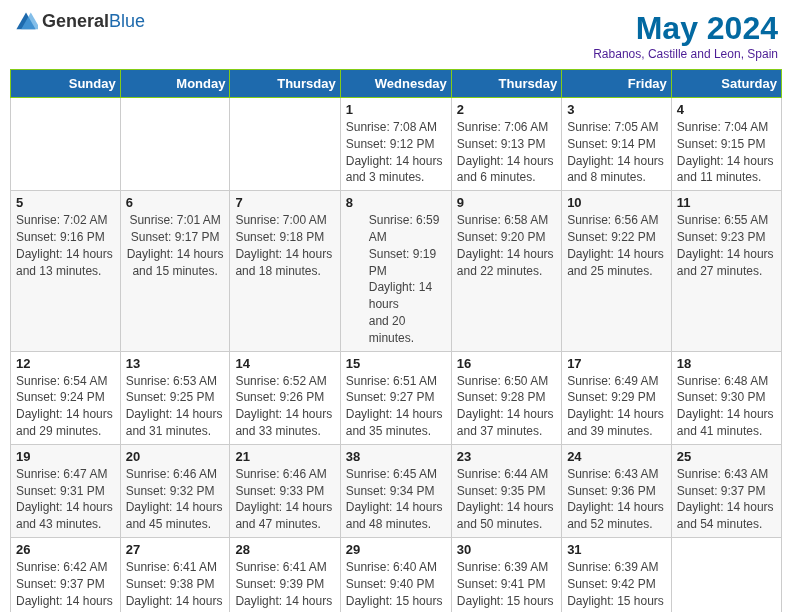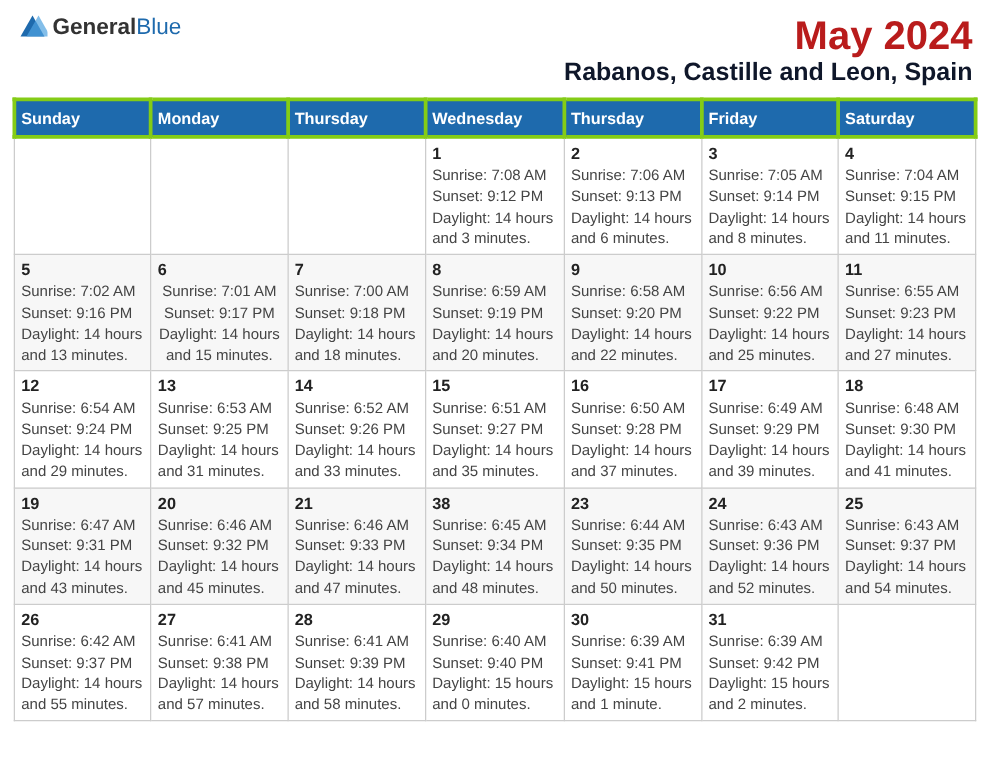--- a/index.html
+++ b/index.html
@@ -40,40 +40,39 @@
     .logo-icon {
       width: 24px;
       height: 24px;
     }
     .title-area {
       text-align: right;
     }
     .title-month {
       font-size: 32px;
       font-weight: bold;
-      color: #b91c1c;
+      color: #0369a1;
     }
     .title-location {
-      font-size: 20px;
-      color: #0f172a;
-      font-weight: bold;
+      font-size: 12px;
+      color: #4c1d95;
     }
     .calendar {
       width: 100%;
       border-collapse: collapse;
       font-size: 11px;
     }
     .calendar thead tr th {
       background-color: #1e6aad;
       color: #fff;
       padding: 6px 4px;
-      text-align: left;
+      text-align: right;
       font-size: 13px;
       font-weight: bold;
-      border: 3px solid #84cc16;
+      border: 1px solid #84cc16;
     }
     .calendar tbody tr td {
       border: 1px solid #ccc;
       vertical-align: top;
       padding: 4px 5px;
       width: 113px;
       min-height: 80px;
       background: #fff;
     }
     .calendar tbody tr:nth-child(even) td {
@@ -178,21 +177,21 @@
         </td>
         <td>
           <span class="day-number">7</span>
           <div class="day-info" style="white-space: pre-line;">Sunrise: 7:00 AM
 Sunset: 9:18 PM
 Daylight: 14 hours
 and 18 minutes.</div>
         </td>
         <td>
           <span class="day-number">8</span>
-          <div class="day-info" style="white-space: pre-line;">Sunrise: 6:59 AM
+          <div class="day-info" style="white-space: pre-line; margin-left: 23px;">Sunrise: 6:59 AM
 Sunset: 9:19 PM
 Daylight: 14 hours
 and 20 minutes.</div>
         </td>
         <td>
           <span class="day-number">9</span>
           <div class="day-info" style="white-space: pre-line;">Sunrise: 6:58 AM
 Sunset: 9:20 PM
 Daylight: 14 hours
 and 22 minutes.</div>

